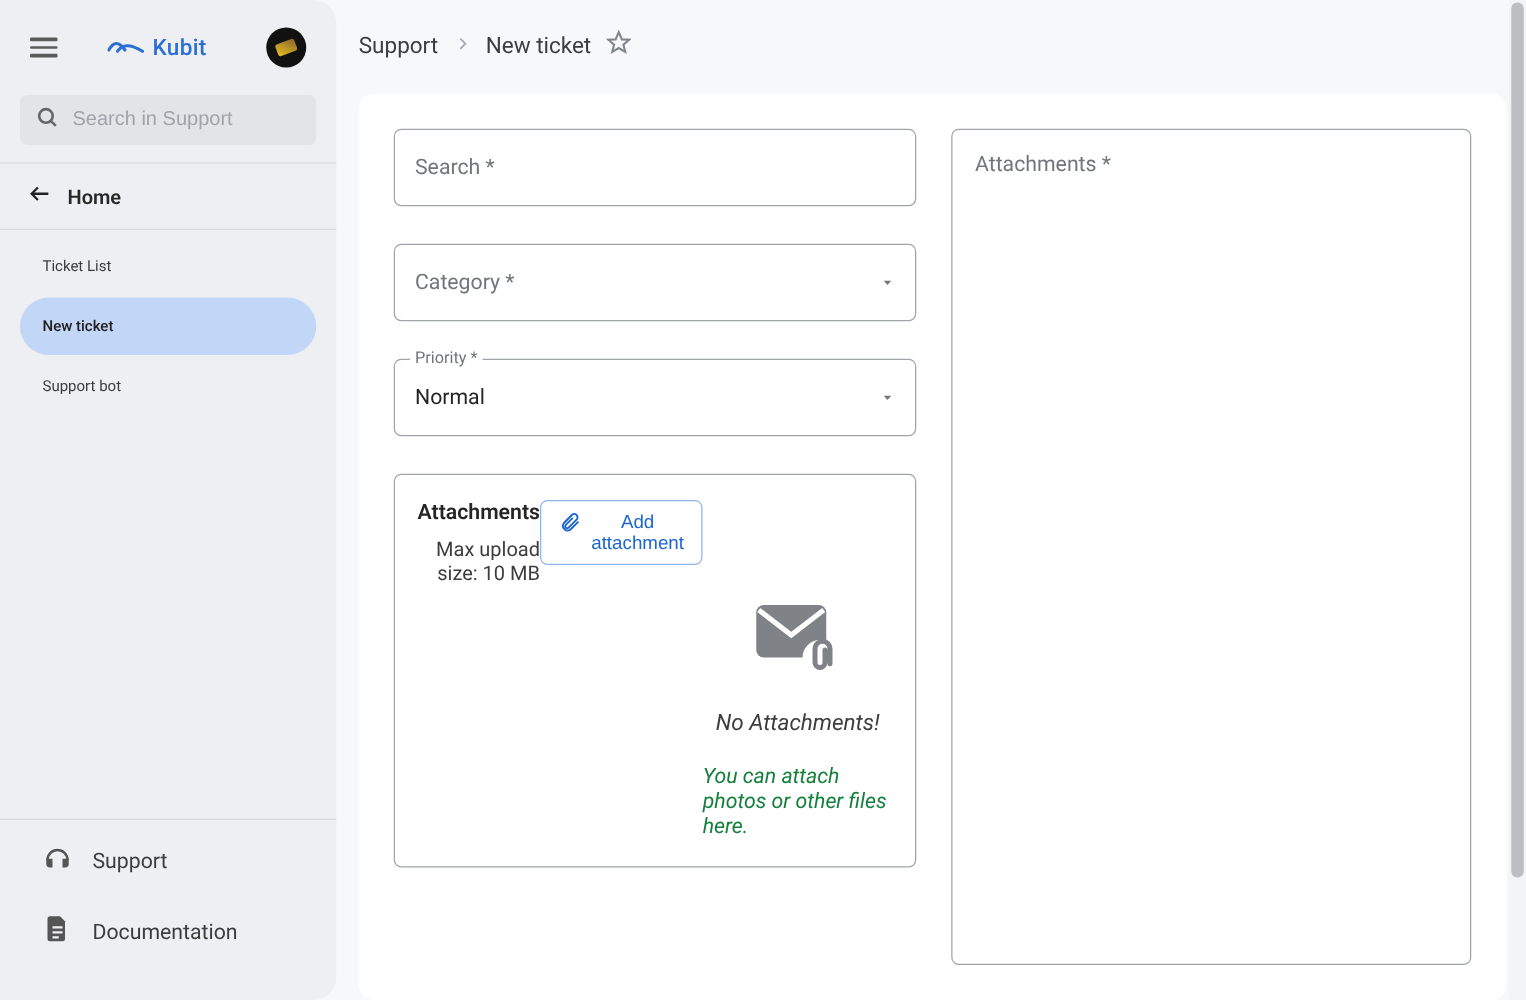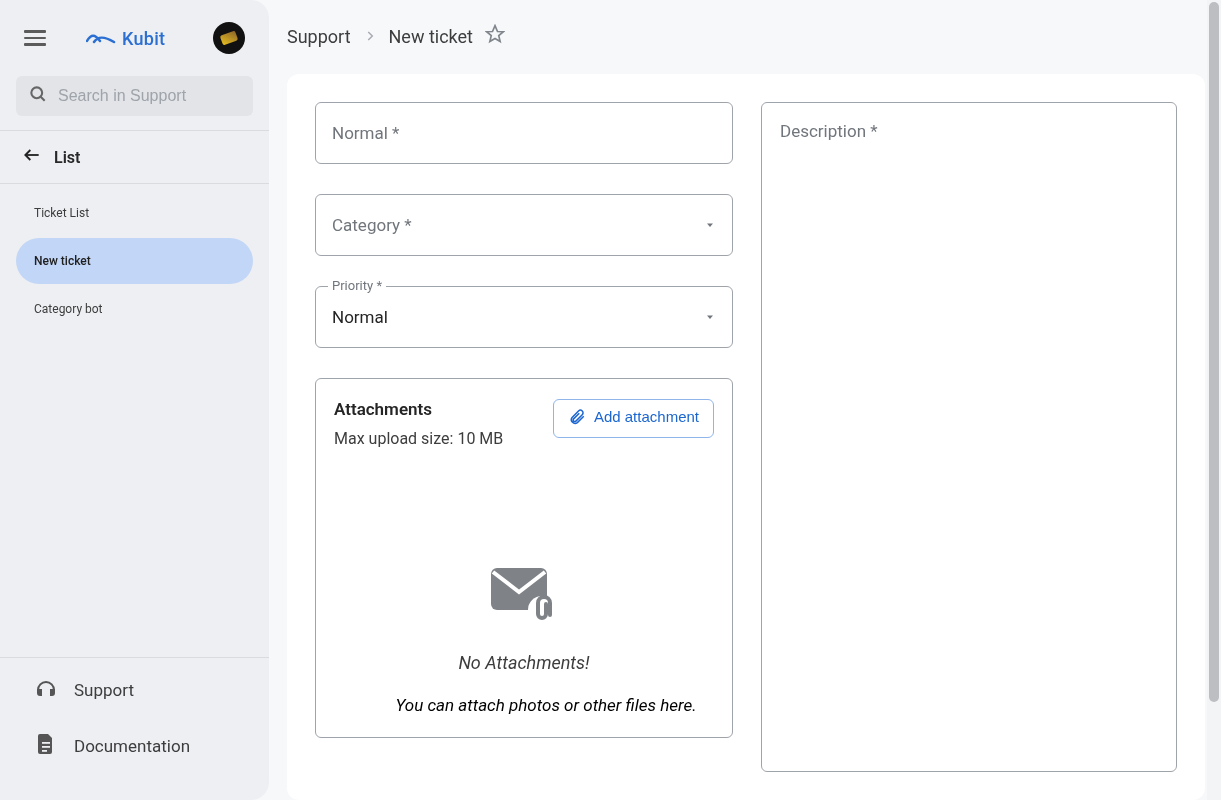--- a/index.html
+++ b/index.html
@@ -35,21 +35,21 @@
       cursor: pointer;
     }
     .hamburger span {
       width: 22px;
       height: 2.5px;
       background: #5b5b5b;
       border-radius: 1px;
     }
     .logo-group {
       display: flex;
-      align-items: flex-end;
+      align-items: center;
       gap: 6px;
       margin-left: 24px;
     }
     .logo-wave {
       color: #2b6fd2;
     }
     .logo-text {
       font-size: 18px;
       font-weight: 500;
       color: #2b6fd2;
@@ -204,37 +204,36 @@
     .field .dd {
       margin-left: auto;
       color: #71767c;
     }
 
     .attach-panel {
       border: 1px solid #9fa4ab;
       border-radius: 6px;
       padding: 20px 18px 22px 18px;
       display: flex;
-      flex-direction: column;
-      gap: 36px;
     }
     .attach-head {
       display: flex;
       align-items: flex-start;
       justify-content: space-between;
     }
     .attach-title {
       font-size: 17px;
       font-weight: 600;
       color: #252525;
     }
     .attach-sub {
       font-size: 16px;
       color: #3d3d3d;
       margin-top: 10px;
+      text-align: right;
     }
     .add-btn {
       display: flex;
       align-items: flex-start;
       gap: 8px;
       border: 1px solid #8fb5ea;
       color: #1b66d0;
       background: #fff;
       border-radius: 6px;
       padding: 8px 14px;
@@ -249,22 +248,21 @@
       margin-top: 80px;
       font-style: italic;
     }
     .att-icon { color: #7f8388; }
     .no-att {
       font-size: 18px;
       color: #3d3d3d;
     }
     .att-hint {
       font-size: 17px;
-      color: #000000;
-      margin-left: 44px;
+      color: #15803d;
     }
 
     .desc-box {
       border: 1px solid #9fa4ab;
       border-radius: 6px;
       width: 100%;
       padding: 18px 18px;
     }
     .desc-label {
       color: #71767c;
@@ -327,34 +325,34 @@
 
     <div class="divider"></div>
 
     <div class="nav-home">
       <span>
         <svg width="20" height="20" viewBox="0 0 24 24" fill="none" stroke="#222" stroke-width="2.2">
             <line x1="20" y1="12" x2="4" y2="12"></line>
             <polyline points="10 6 4 12 10 18"></polyline>
           </svg>
       </span>
-      <span>List</span>
+      <span>Home</span>
     </div>
 
     <div class="divider"></div>
 
     <div class="nav-items">
       <div class="nav-item">
         <span>Ticket List</span>
       </div>
       <div class="nav-item active">
         <span>New ticket</span>
       </div>
       <div class="nav-item">
-        <span>Category bot</span>
+        <span>Support bot</span>
       </div>
     </div>
 
     <div class="divider"></div>
 
     <div class="sidebar-bottom">
       <div class="bottom-link">
         <span>
           <svg width="24" height="24" viewBox="0 0 24 24" fill="none" stroke="currentColor" stroke-width="2">
               <path d="M4 14a8 8 0 1 1 16 0"></path>
@@ -390,21 +388,21 @@
       <span class="star">
         <svg width="20" height="20" viewBox="0 0 24 24" fill="none" stroke="currentColor" stroke-width="2">
             <polygon points="12 2 15 9 22 9.3 16.5 14 18.2 21 12 17.3 5.8 21 7.5 14 2 9.3 9 9"></polygon>
           </svg>
       </span>
     </div>
 
     <div class="content">
       <div class="col-left">
         <div class="field">
-          <span class="field-label-inline">Normal *</span>
+          <span class="field-label-inline">Search *</span>
         </div>
 
         <div class="field">
           <span class="field-label-inline">Category *</span>
           <span class="dd">
             <svg width="12" height="12" viewBox="0 0 24 24" fill="currentColor">
                 <polygon points="6 9 18 9 12 16"></polygon>
               </svg>
           </span>
         </div>
@@ -444,21 +442,21 @@
               </svg>
             </span>
             <div class="no-att">No Attachments!</div>
             <div class="att-hint">You can attach photos or other files here.</div>
           </div>
         </div>
       </div>
 
       <div class="col-right">
         <div class="desc-box">
-          <span class="desc-label">Description *</span>
+          <span class="desc-label">Attachments *</span>
         </div>
       </div>
     </div>
 
     <div class="vscroll">
       <div class="thumb"></div>
     </div>
   </main>
 </div>
 

